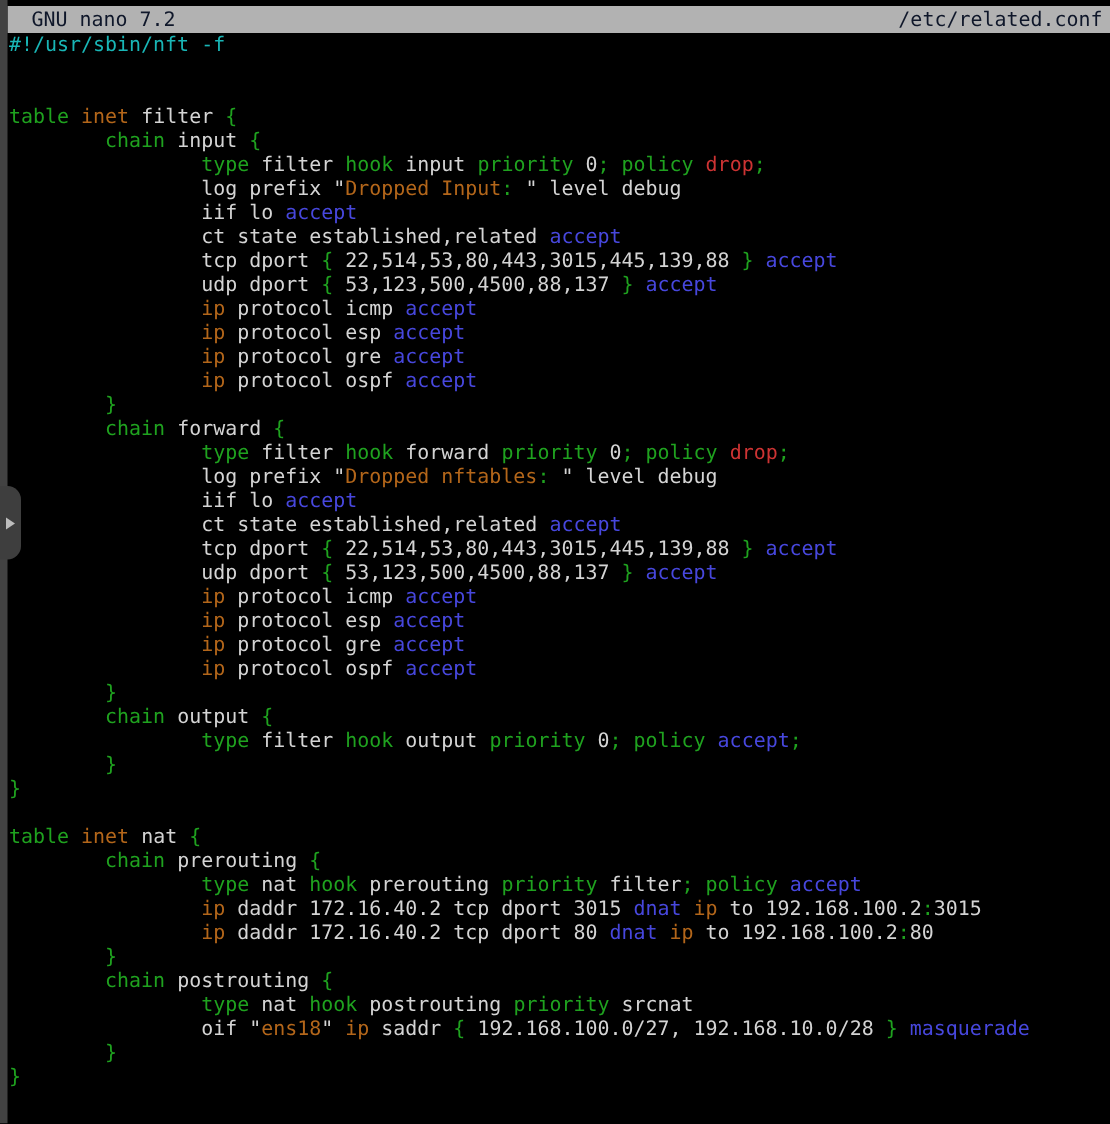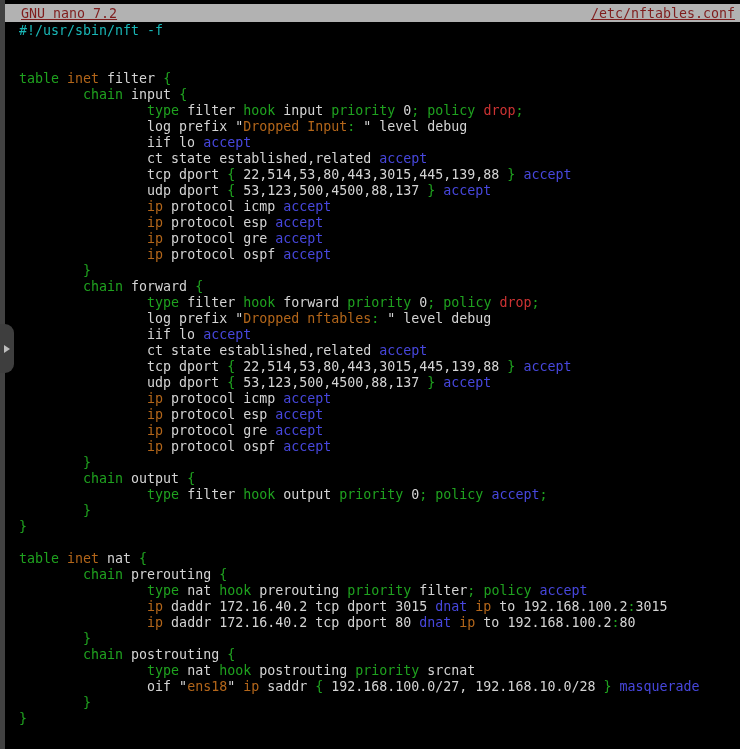--- a/index.html
+++ b/index.html
@@ -10,21 +10,21 @@
   .top-gap { position:absolute; top:0; left:0; right:0; height:4px; background:#000; }
   .titlebar {
     position:absolute; top:4px; left:5px; right:0; height:18px;
     background:#b2b2b2; color:#000;
     display:flex; justify-content:space-between; align-items:center;
     font-size:13.3px; padding:0 5px 0 16px; box-sizing:border-box;
     white-space:pre;
   }
   .editor {
     position:absolute; top:23px; left:6px; right:0; bottom:0;
-    font-size:13.3px; line-height:16px; color:#d4d4d4;margin-left:13px;
+    font-size:13.3px; line-height:16px; color:#d4d4d4;
   }
   .line { height:16px; white-space:pre; }
   .left-strip {
     position:absolute; left:0; top:0; width:5px; height:749px;
     background:#424242; z-index:4;
   }
   .side-tab {
     position:absolute; left:0; top:324px; width:14px; height:49px;
     background:#3e3e3e; border-radius:0 9px 9px 0;
     display:flex; align-items:center; justify-content:center; z-index:5;
@@ -34,23 +34,23 @@
     width:0; height:0;
     border-top:4px solid transparent; border-bottom:4px solid transparent;
     border-left:6px solid #bdbdbd;
   }
 </style>
 </head>
 <body style="background: rgb(0, 0, 0);">
 
 <div class="top-gap"></div>
 
-<div class="titlebar" style="background: rgb(178, 178, 178); color: #7f1d1d; text-decoration: underline;">
+<div class="titlebar" style="background: rgb(178, 178, 178); color: #0f172a;">
   <span>GNU nano 7.2</span>
-  <span>/etc/nftables.conf</span>
+  <span>/etc/related.conf</span>
 </div>
 
 <div class="editor">
     <div class="line"><span style="color: rgb(25, 182, 182);">#!/usr/sbin/nft -f</span></div>
     <div class="line"></div>
     <div class="line"></div>
     <div class="line"><span style="color: rgb(31, 162, 31);">table</span><span style="color: rgb(212, 212, 212);"> </span><span style="color: rgb(179, 102, 26);">inet</span><span style="color: rgb(212, 212, 212);"> filter </span><span style="color: rgb(31, 162, 31);">{</span></div>
     <div class="line"><span style="color: rgb(212, 212, 212);">        </span><span style="color: rgb(31, 162, 31);">chain</span><span style="color: rgb(212, 212, 212);"> input </span><span style="color: rgb(31, 162, 31);">{</span></div>
     <div class="line"><span style="color: rgb(212, 212, 212);">                </span><span style="color: rgb(31, 162, 31);">type</span><span style="color: rgb(212, 212, 212);"> filter </span><span style="color: rgb(31, 162, 31);">hook</span><span style="color: rgb(212, 212, 212);"> input </span><span style="color: rgb(31, 162, 31);">priority</span><span style="color: rgb(212, 212, 212);"> 0</span><span style="color: rgb(31, 162, 31);">;</span><span style="color: rgb(212, 212, 212);"> </span><span style="color: rgb(31, 162, 31);">policy</span><span style="color: rgb(212, 212, 212);"> </span><span style="color: rgb(205, 51, 51);">drop</span><span style="color: rgb(31, 162, 31);">;</span></div>
     <div class="line"><span style="color: rgb(212, 212, 212);">                log prefix "</span><span style="color: rgb(179, 102, 26); text-align: right;">Dropped Input</span><span style="color: rgb(31, 162, 31);">:</span><span style="color: rgb(212, 212, 212);"> " level debug</span></div>

